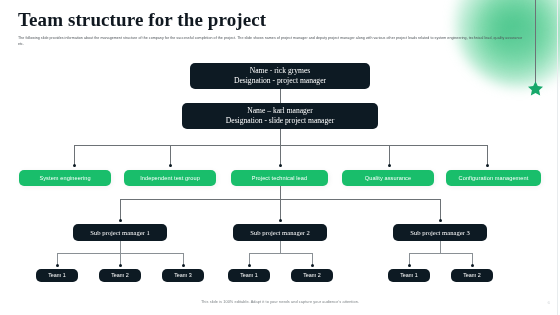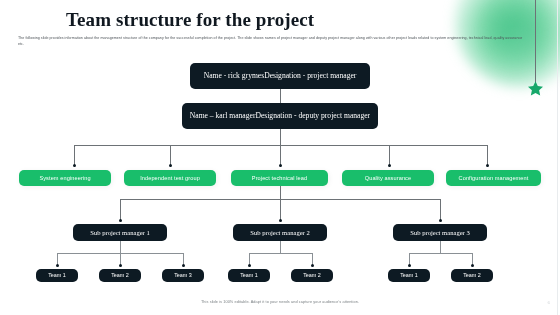--- a/index.html
+++ b/index.html
@@ -29,32 +29,31 @@
 
   
   .edge-rule{position:absolute;right:2px;top:0;width:1px;height:315px;background:#e9ecee;}
 
   
   .title{
     position:absolute;left:18px;top:9px;
     font-family:"Liberation Serif", serif;
     font-size:19px;font-weight:700;color:#101820;letter-spacing:.1px;
     white-space:nowrap;
-    margin-left:48px;
   }
   .subtitle{
     position:absolute;left:18px;top:36px;width:508px;
     font-size:3.6px;line-height:5.6px;color:#4d5358;letter-spacing:.05px;
     text-align:left;
   }
 
   
   .node{
     position:absolute;box-sizing:border-box;
-    display:flex;flex-direction:row;align-items:center;justify-content:center;
+    display:flex;flex-direction:column;align-items:center;justify-content:center;
     border-radius:5px;text-align:center;
   }
   .node.dark{background:#0d1a23;color:#ffffff;}
   .node.green{background:#19be6b;color:#ffffff;}
   .node .ln{display:block;white-space:nowrap;}
 
   .exec{font-family:"Liberation Serif", serif;font-size:7.6px;line-height:10.5px;}
   .chip{font-size:5.6px;line-height:7px;letter-spacing:.1px;}
   .submgr{font-family:"Liberation Serif", serif;font-size:6.6px;line-height:8px;}
   .team{font-size:5.4px;line-height:7px;}
@@ -95,21 +94,21 @@
   <div class="title">Team structure for the project</div>
   <div class="subtitle">The following slide provides information about the management structure of the company for the successful completion of the project. The slide shows names of project manager and deputy project manager along with various other project leads related to system engineering, technical lead, quality assurance etc.</div>
 
   <div class="node dark exec" style="left:190px;top:63px;width:180px;height:26px;">
     <span class="ln">Name - rick grymes</span>
     <span class="ln">Designation - project manager</span>
   </div>
 
   <div class="node dark exec" style="left:182px;top:103px;width:196px;height:26px;">
     <span class="ln">Name – karl manager</span>
-    <span class="ln">Designation - deputy project manager</span>
+    <span class="ln">Designation - slide project manager</span>
   </div>
 
   <div class="vline" style="left:280px;top:89px;height:14px;"></div>
 
   <div class="vline" style="left:280px;top:129px;height:17px;"></div>
 
   <div class="hline" style="left:74px;top:145px;width:413px;"></div>
 
   <div class="vline" style="left:74px;top:145px;height:22px;"></div>
   <div class="vline" style="left:170px;top:145px;height:22px;"></div>

